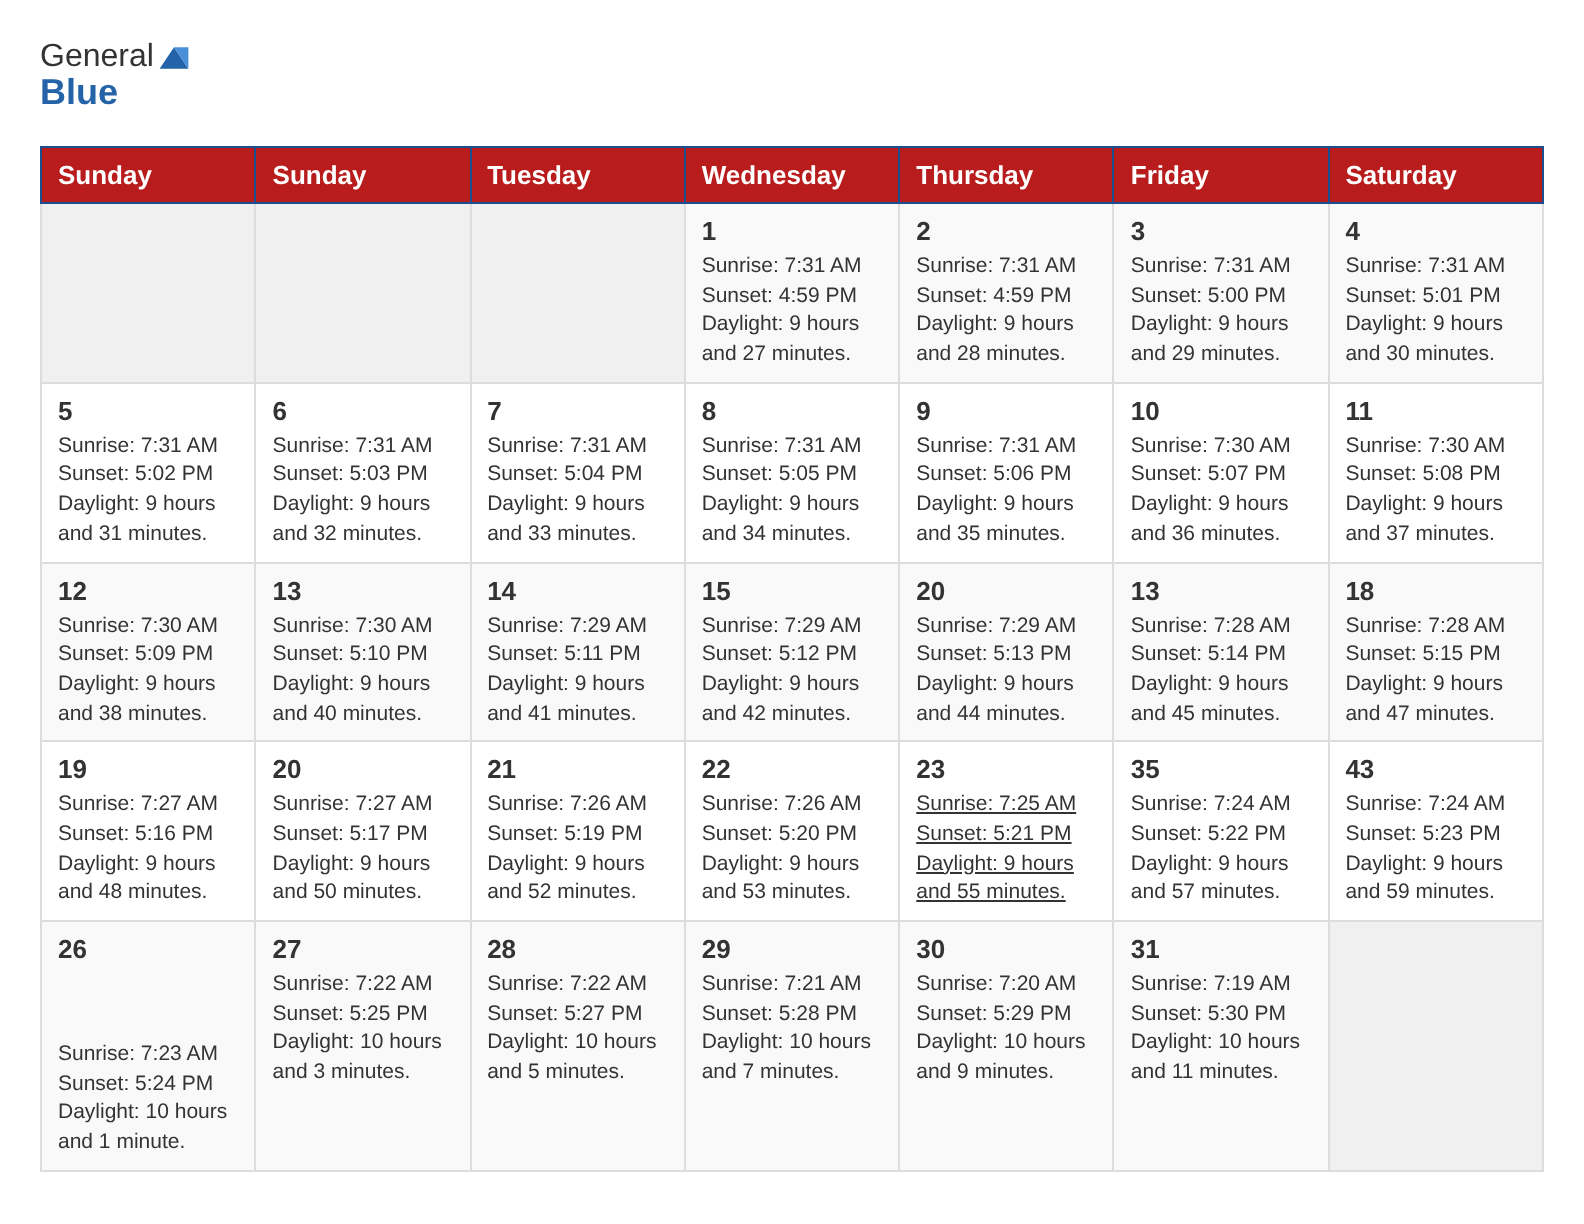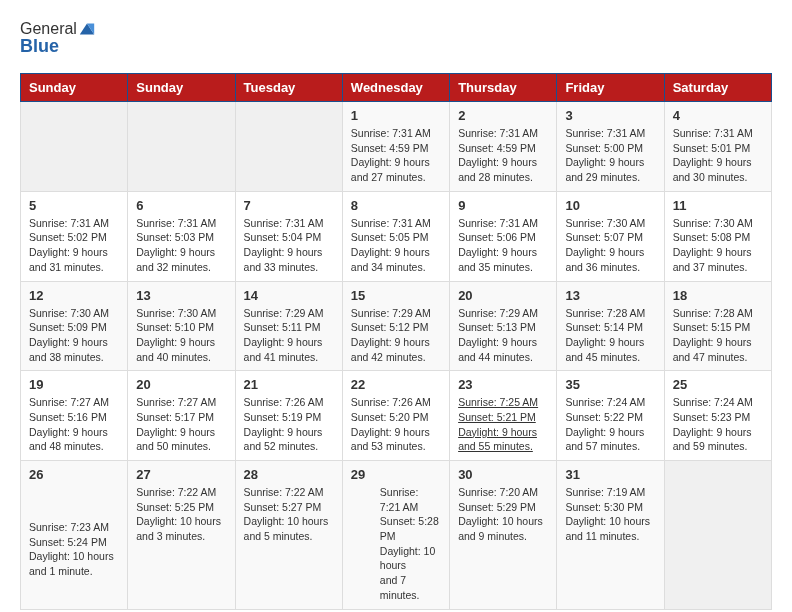--- a/index.html
+++ b/index.html
@@ -289,21 +289,21 @@
 and 55 minutes.</div>
         </td>
         <td>
           <span class="day-number">35</span>
           <div class="day-info" style="white-space: pre-line;">Sunrise: 7:24 AM
 Sunset: 5:22 PM
 Daylight: 9 hours
 and 57 minutes.</div>
         </td>
         <td>
-          <span class="day-number">25</span>
+          <span class="day-number">43</span>
           <div class="day-info" style="white-space: pre-line;">Sunrise: 7:24 AM
 Sunset: 5:23 PM
 Daylight: 9 hours
 and 59 minutes.</div>
         </td>
       </tr>
       <tr>
         <td>
           <span class="day-number">26</span>
           <div class="day-info" style="white-space: pre-line; margin-top: 38px;">Sunrise: 7:23 AM
@@ -320,21 +320,21 @@
         </td>
         <td>
           <span class="day-number">28</span>
           <div class="day-info" style="white-space: pre-line;">Sunrise: 7:22 AM
 Sunset: 5:27 PM
 Daylight: 10 hours
 and 5 minutes.</div>
         </td>
         <td>
           <span class="day-number">29</span>
-          <div class="day-info" style="white-space: pre-line; margin-left: 29px;">Sunrise: 7:21 AM
+          <div class="day-info" style="white-space: pre-line;">Sunrise: 7:21 AM
 Sunset: 5:28 PM
 Daylight: 10 hours
 and 7 minutes.</div>
         </td>
         <td>
           <span class="day-number">30</span>
           <div class="day-info" style="white-space: pre-line;">Sunrise: 7:20 AM
 Sunset: 5:29 PM
 Daylight: 10 hours
 and 9 minutes.</div>

